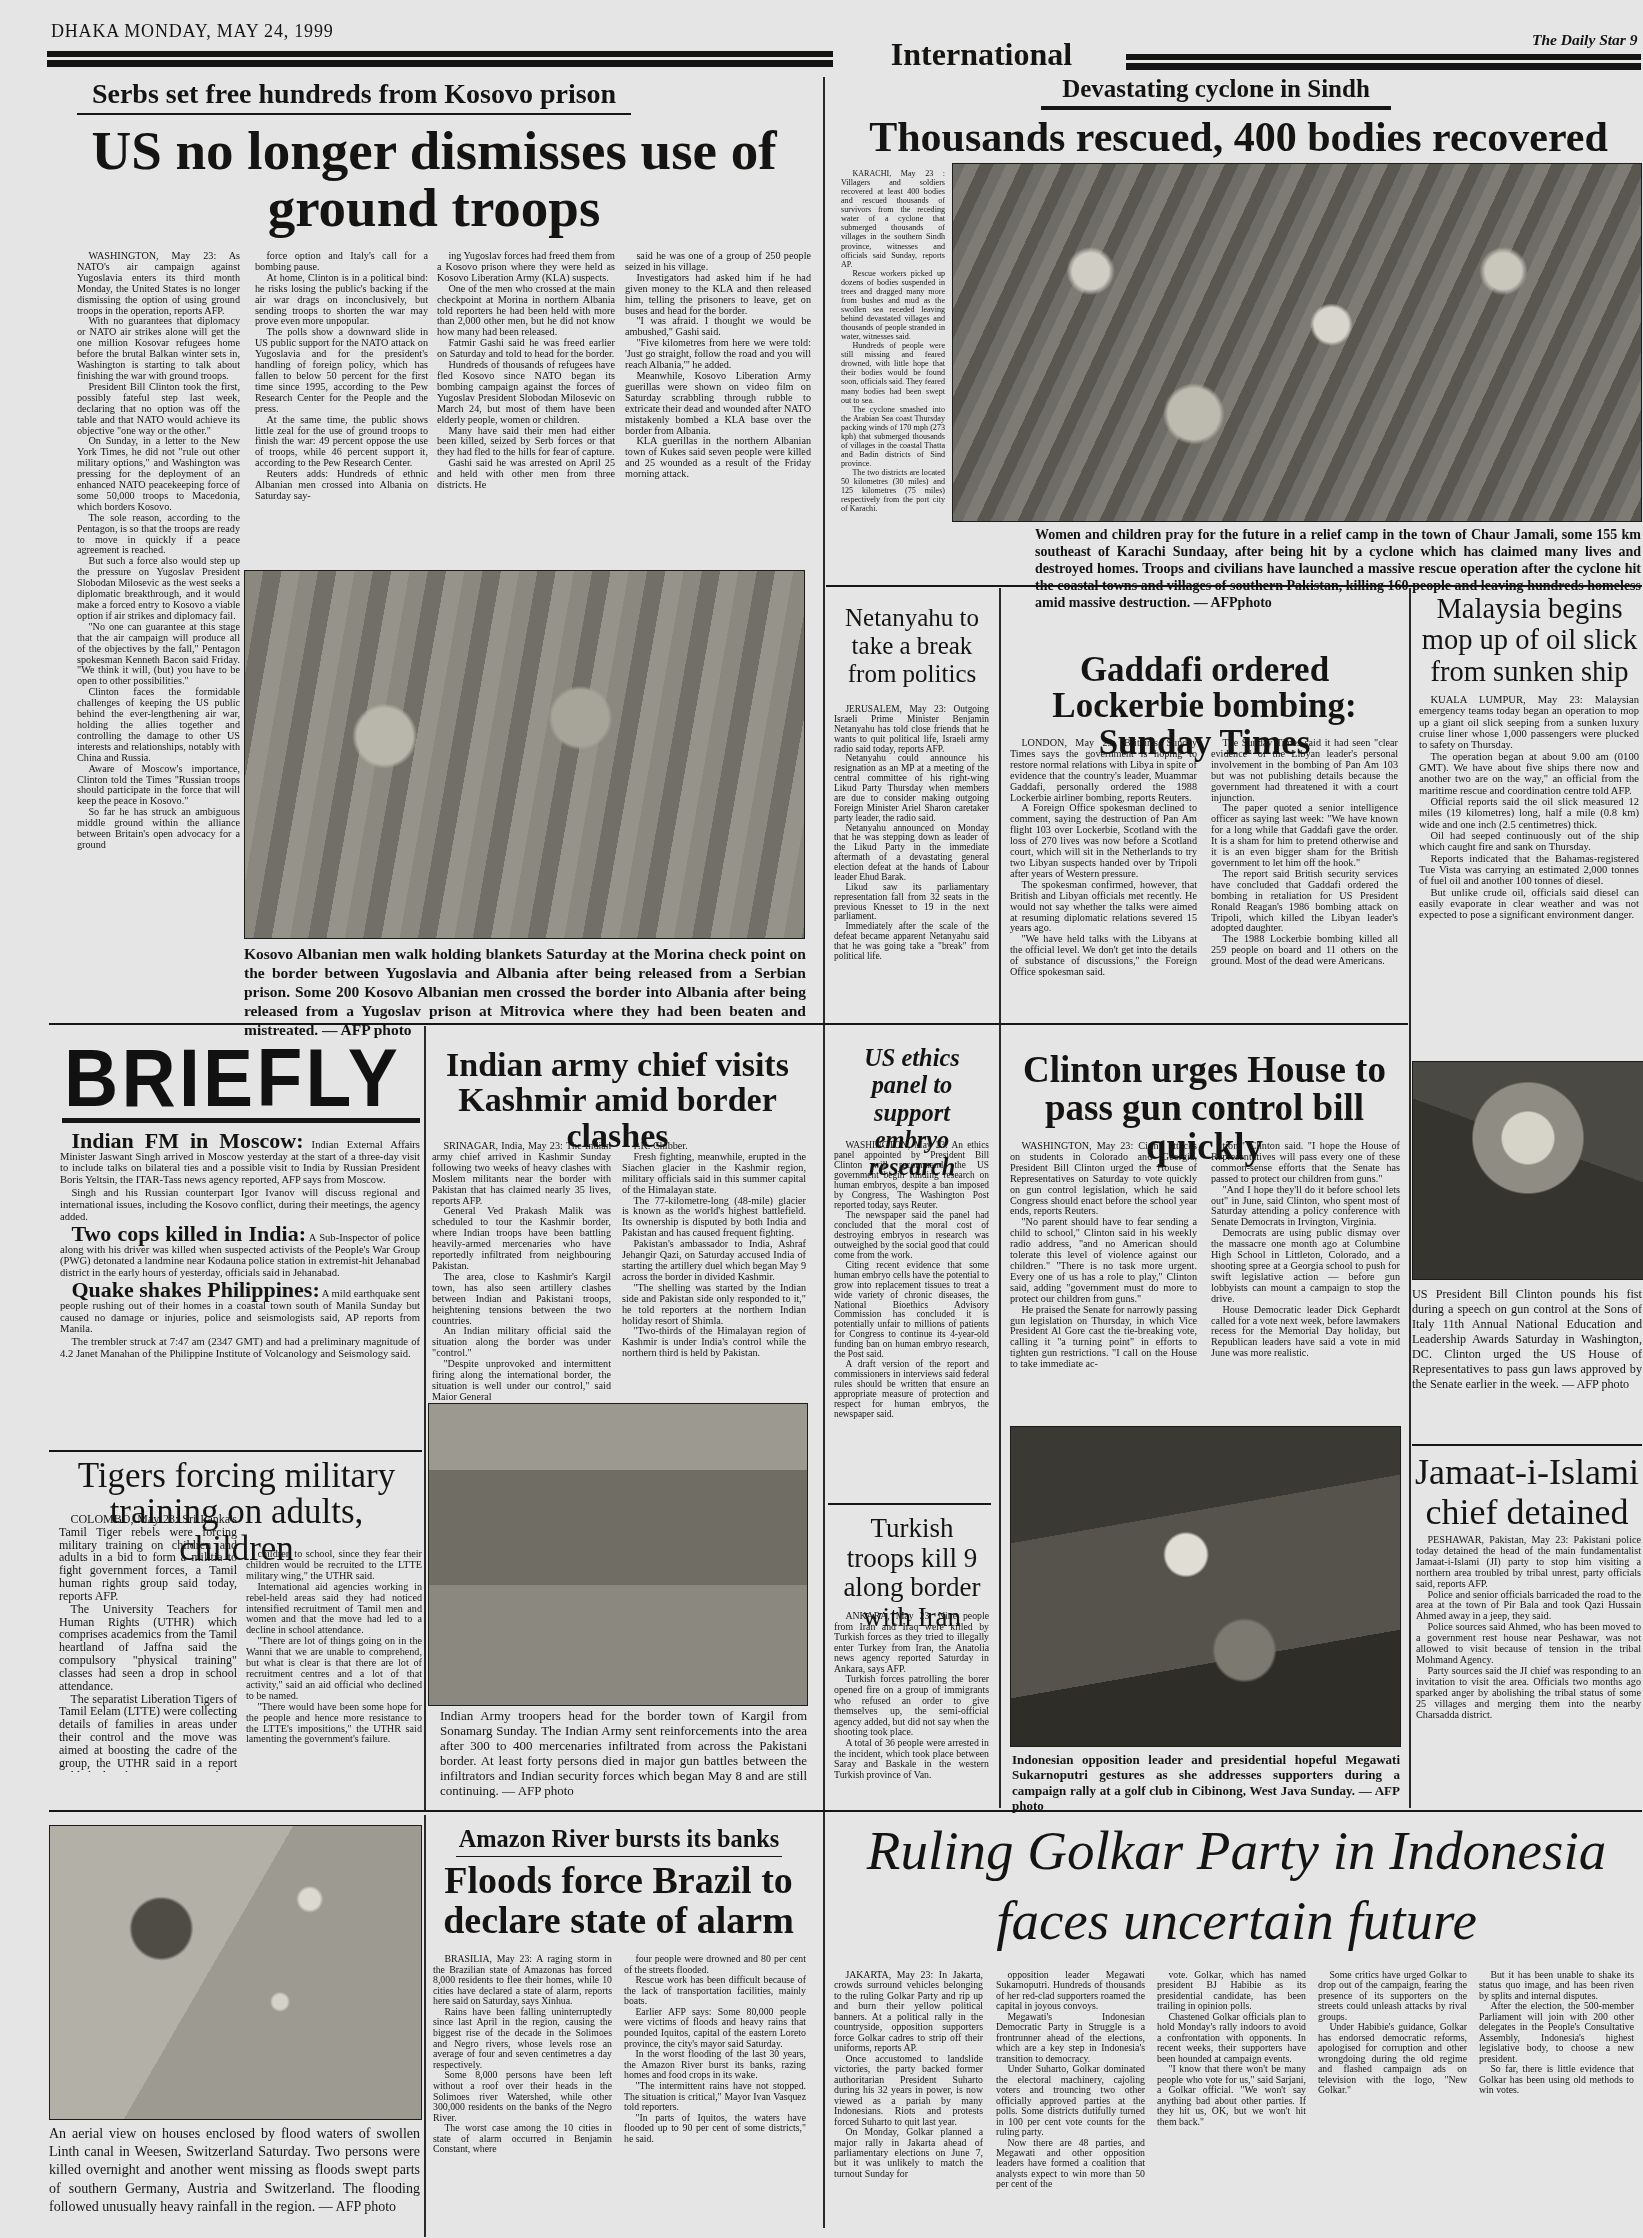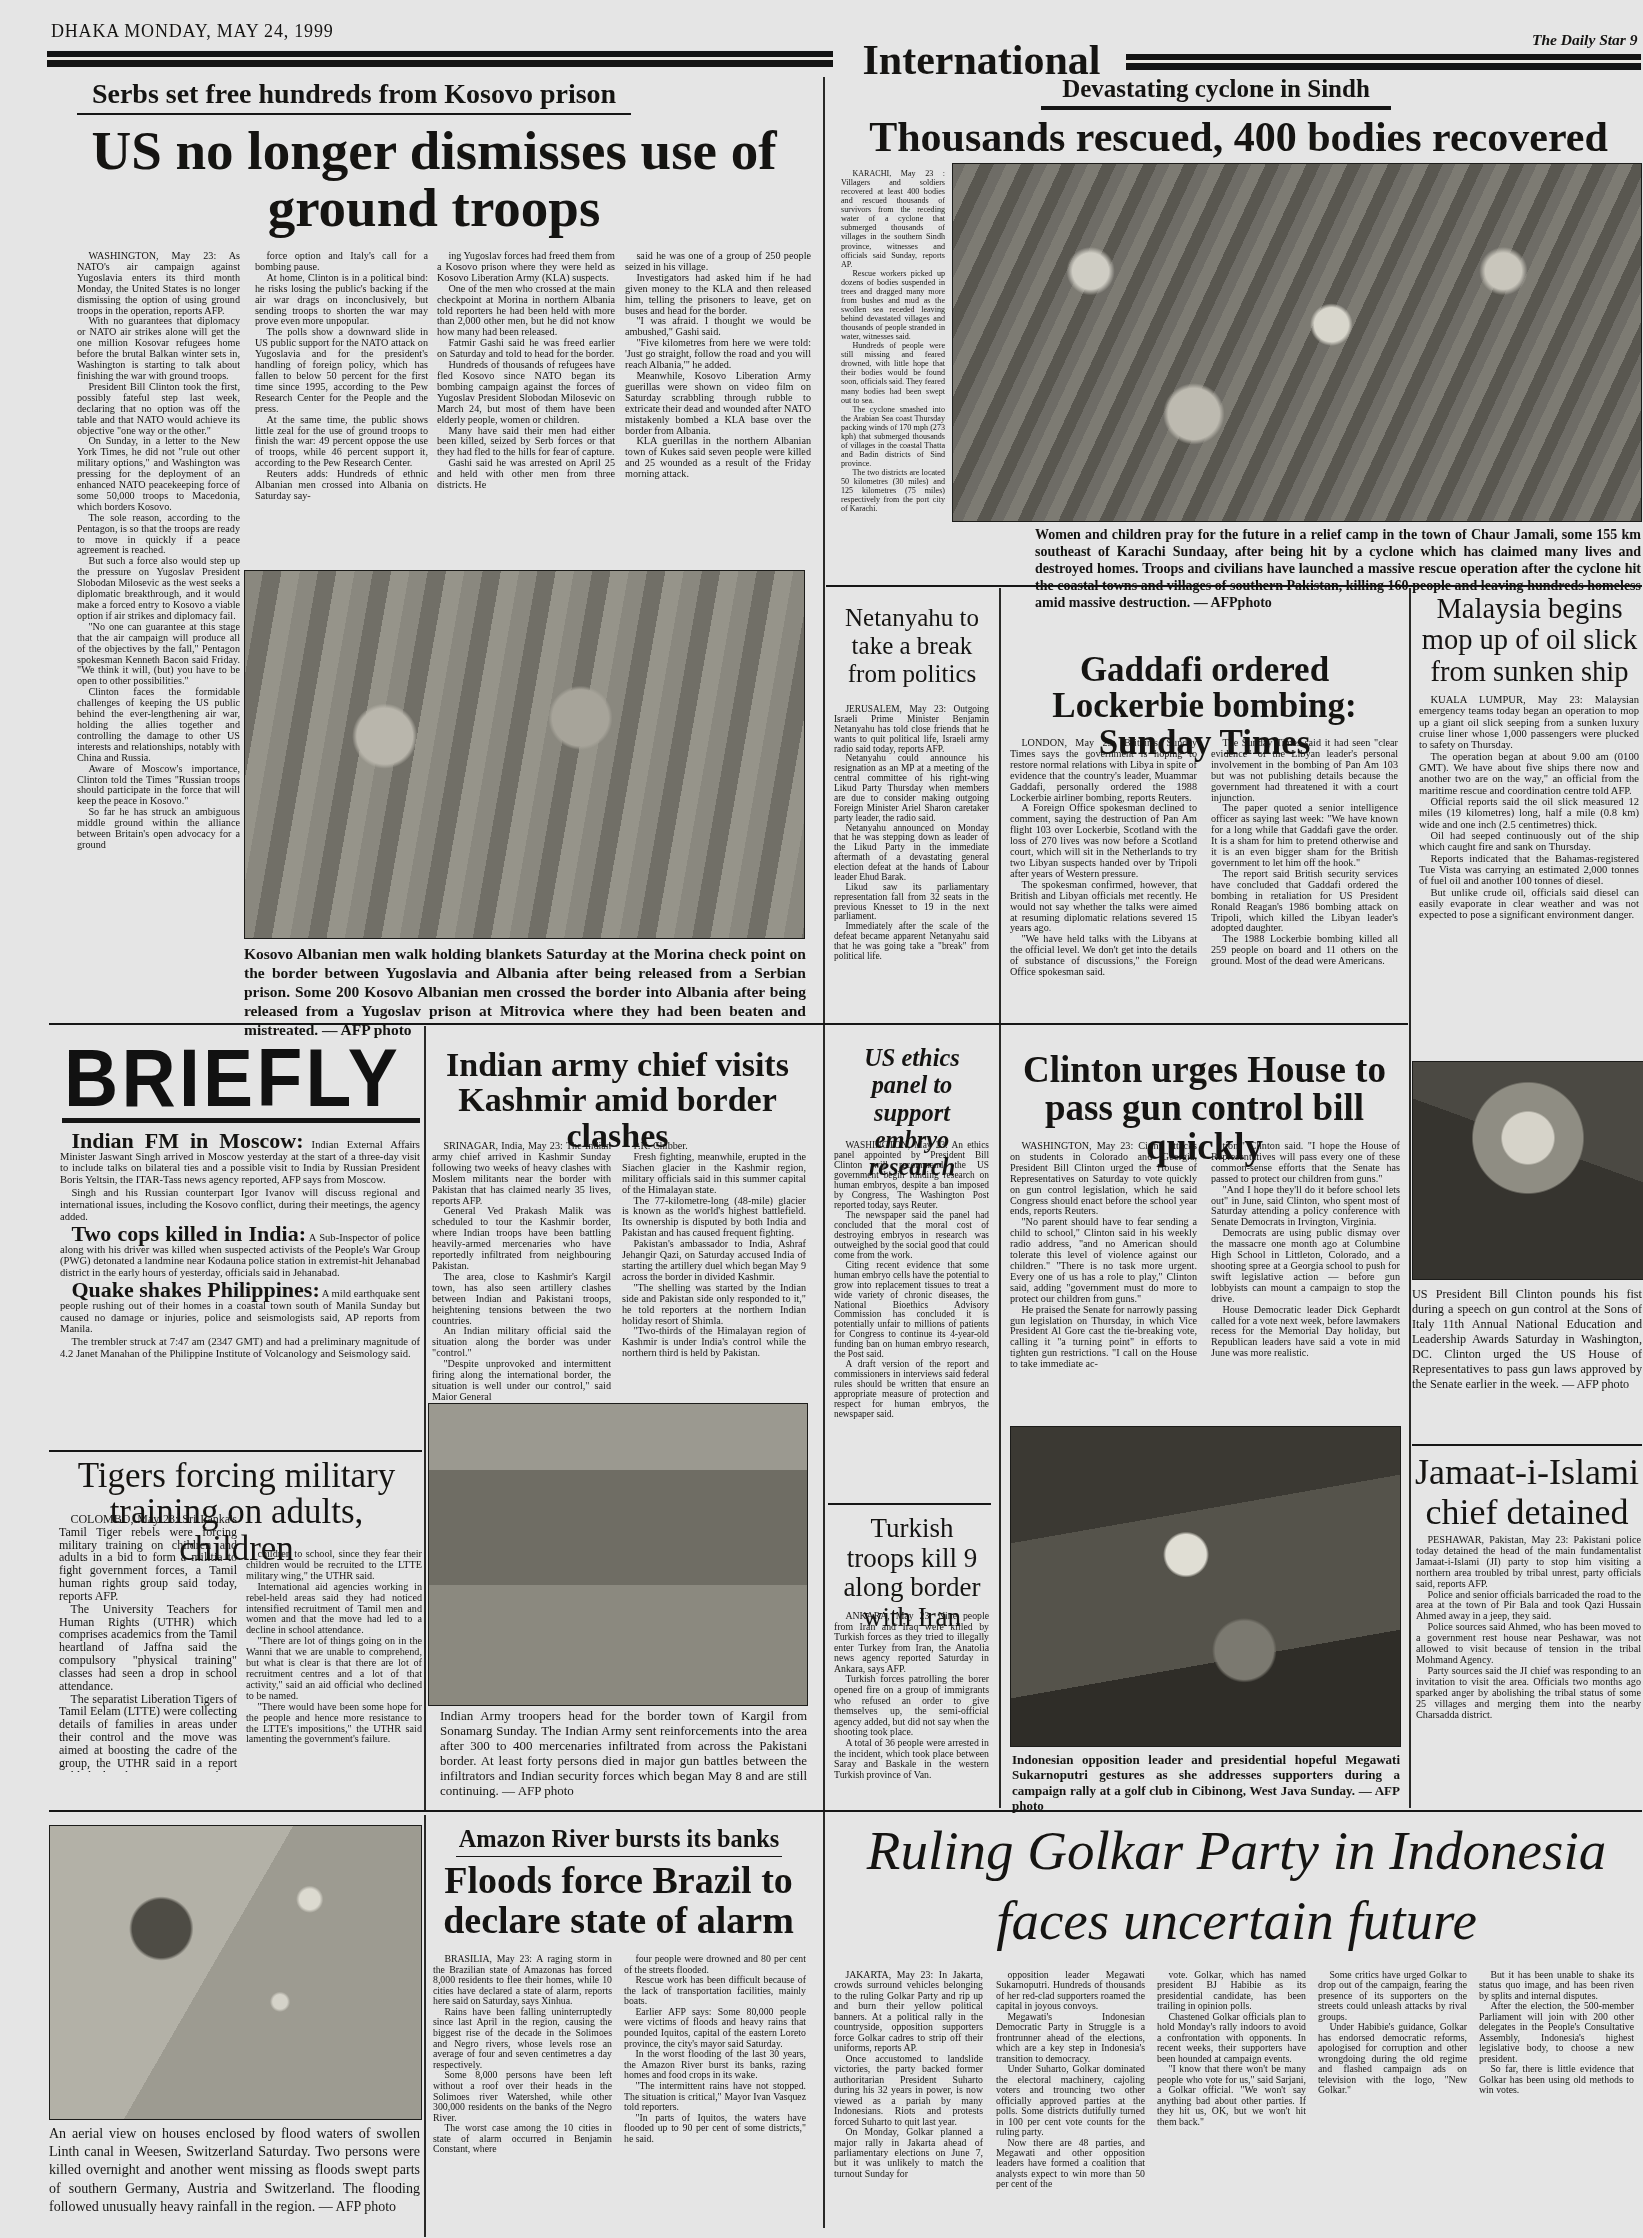--- a/index.html
+++ b/index.html
@@ -55,21 +55,21 @@
 </style>
 </head>
 <body>
 
 <div id="page">
 
   <div class="abs" style="left:51px;top:21px;font-size:18px;letter-spacing:0.8px;">DHAKA  MONDAY,  MAY  24, 1999</div>
   <div class="abs b i" style="right:6.5px;top:31px;font-size:15.5px;">The Daily Star 9</div>
   <div class="abs masthead-bar" style="left:47px;top:51px;width:786px;"></div>
   <div class="abs masthead-bar" style="left:1126px;top:54px;width:515px;"></div>
-  <div class="abs b" style="left:839px;top:36px;width:285px;font-size:42px;text-align:center;">International</div>
+  <div class="abs b" style="left:839px;top:36px;width:285px;font-size:32px;text-align:center;">International</div>
 
   <div class="abs rule-v" style="left:823px;top:77px;height:2151px;"></div>
   <div class="abs rule-v" style="left:999px;top:588px;height:1220px;"></div>
   <div class="abs rule-v" style="left:1409px;top:588px;height:1220px;"></div>
   <div class="abs rule-v" style="left:424px;top:1026px;height:784px;"></div>
   <div class="abs rule-v" style="left:424px;top:1815px;height:422px;"></div>
 
   <div class="abs rule-h" style="left:826px;top:585px;width:816px;height:2.4px;"></div>
   <div class="abs rule-h" style="left:49px;top:1023px;width:1359px;height:1.6px;"></div>
   <div class="abs rule-h" style="left:828px;top:1503px;width:163px;height:1.6px;"></div>

